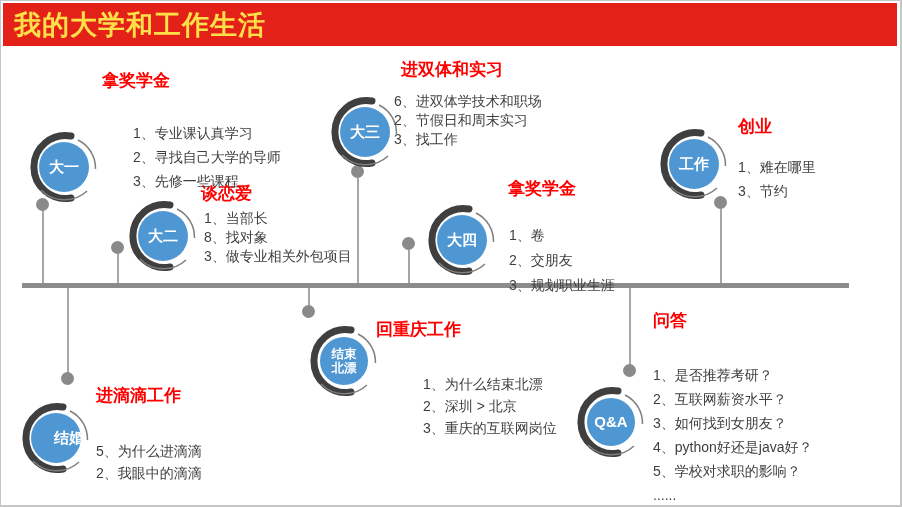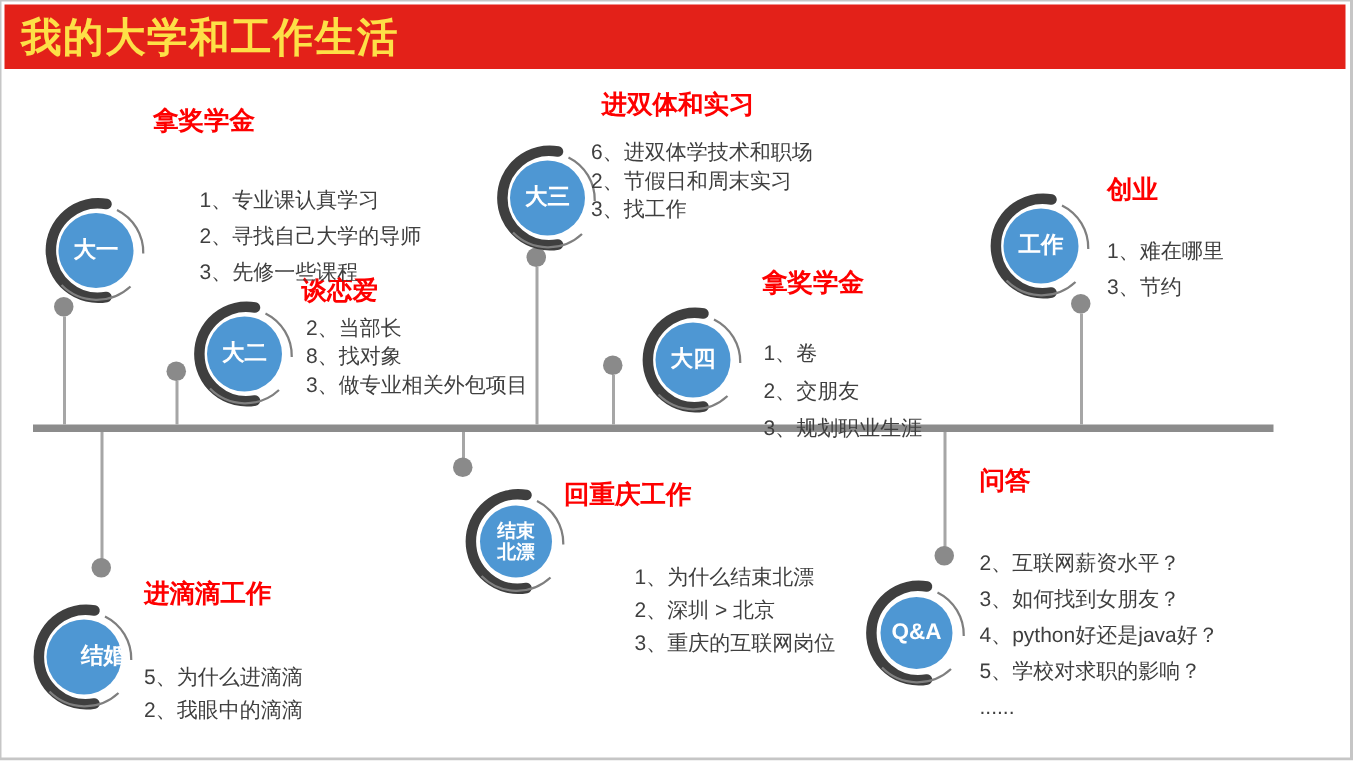--- a/index.html
+++ b/index.html
@@ -170,21 +170,21 @@
   <div class="heading" style="left:95px;top:383px;">进滴滴工作</div>
   <div class="heading" style="left:652px;top:308px;text-align:center;">问答</div>
 
   <div class="items" style="left:104px;top:120px;line-height:24px;margin-left:28px;">
     <span>1、专业课认真学习</span>
     <span>2、寻找自己大学的导师</span>
     <span>3、先修一些课程</span>
   </div>
 
   <div class="items" style="left:203px;top:208px;line-height:19px;">
-    <span>2、当部长</span>
+    <span>1、当部长</span>
     <span>8、找对象</span>
     <span>3、做专业相关外包项目</span>
   </div>
 
   <div class="items" style="left:393px;top:91px;line-height:19px;">
     <span>6、进双体学技术和职场</span>
     <span>2、节假日和周末实习</span>
     <span>3、找工作</span>
   </div>
 
@@ -204,20 +204,21 @@
     <span>2、深圳 &gt; 北京</span>
     <span>3、重庆的互联网岗位</span>
   </div>
 
   <div class="items" style="left:95px;top:439px;line-height:22px;">
     <span>5、为什么进滴滴</span>
     <span>2、我眼中的滴滴</span>
   </div>
 
   <div class="items" style="left:652px;top:362px;line-height:24px;">
+    <span>1、是否推荐考研？</span>
     <span>2、互联网薪资水平？</span>
     <span>3、如何找到女朋友？</span>
     <span>4、python好还是java好？</span>
     <span>5、学校对求职的影响？</span>
     <span>......</span>
   </div>
 
 </div>
 
 </body></html>

